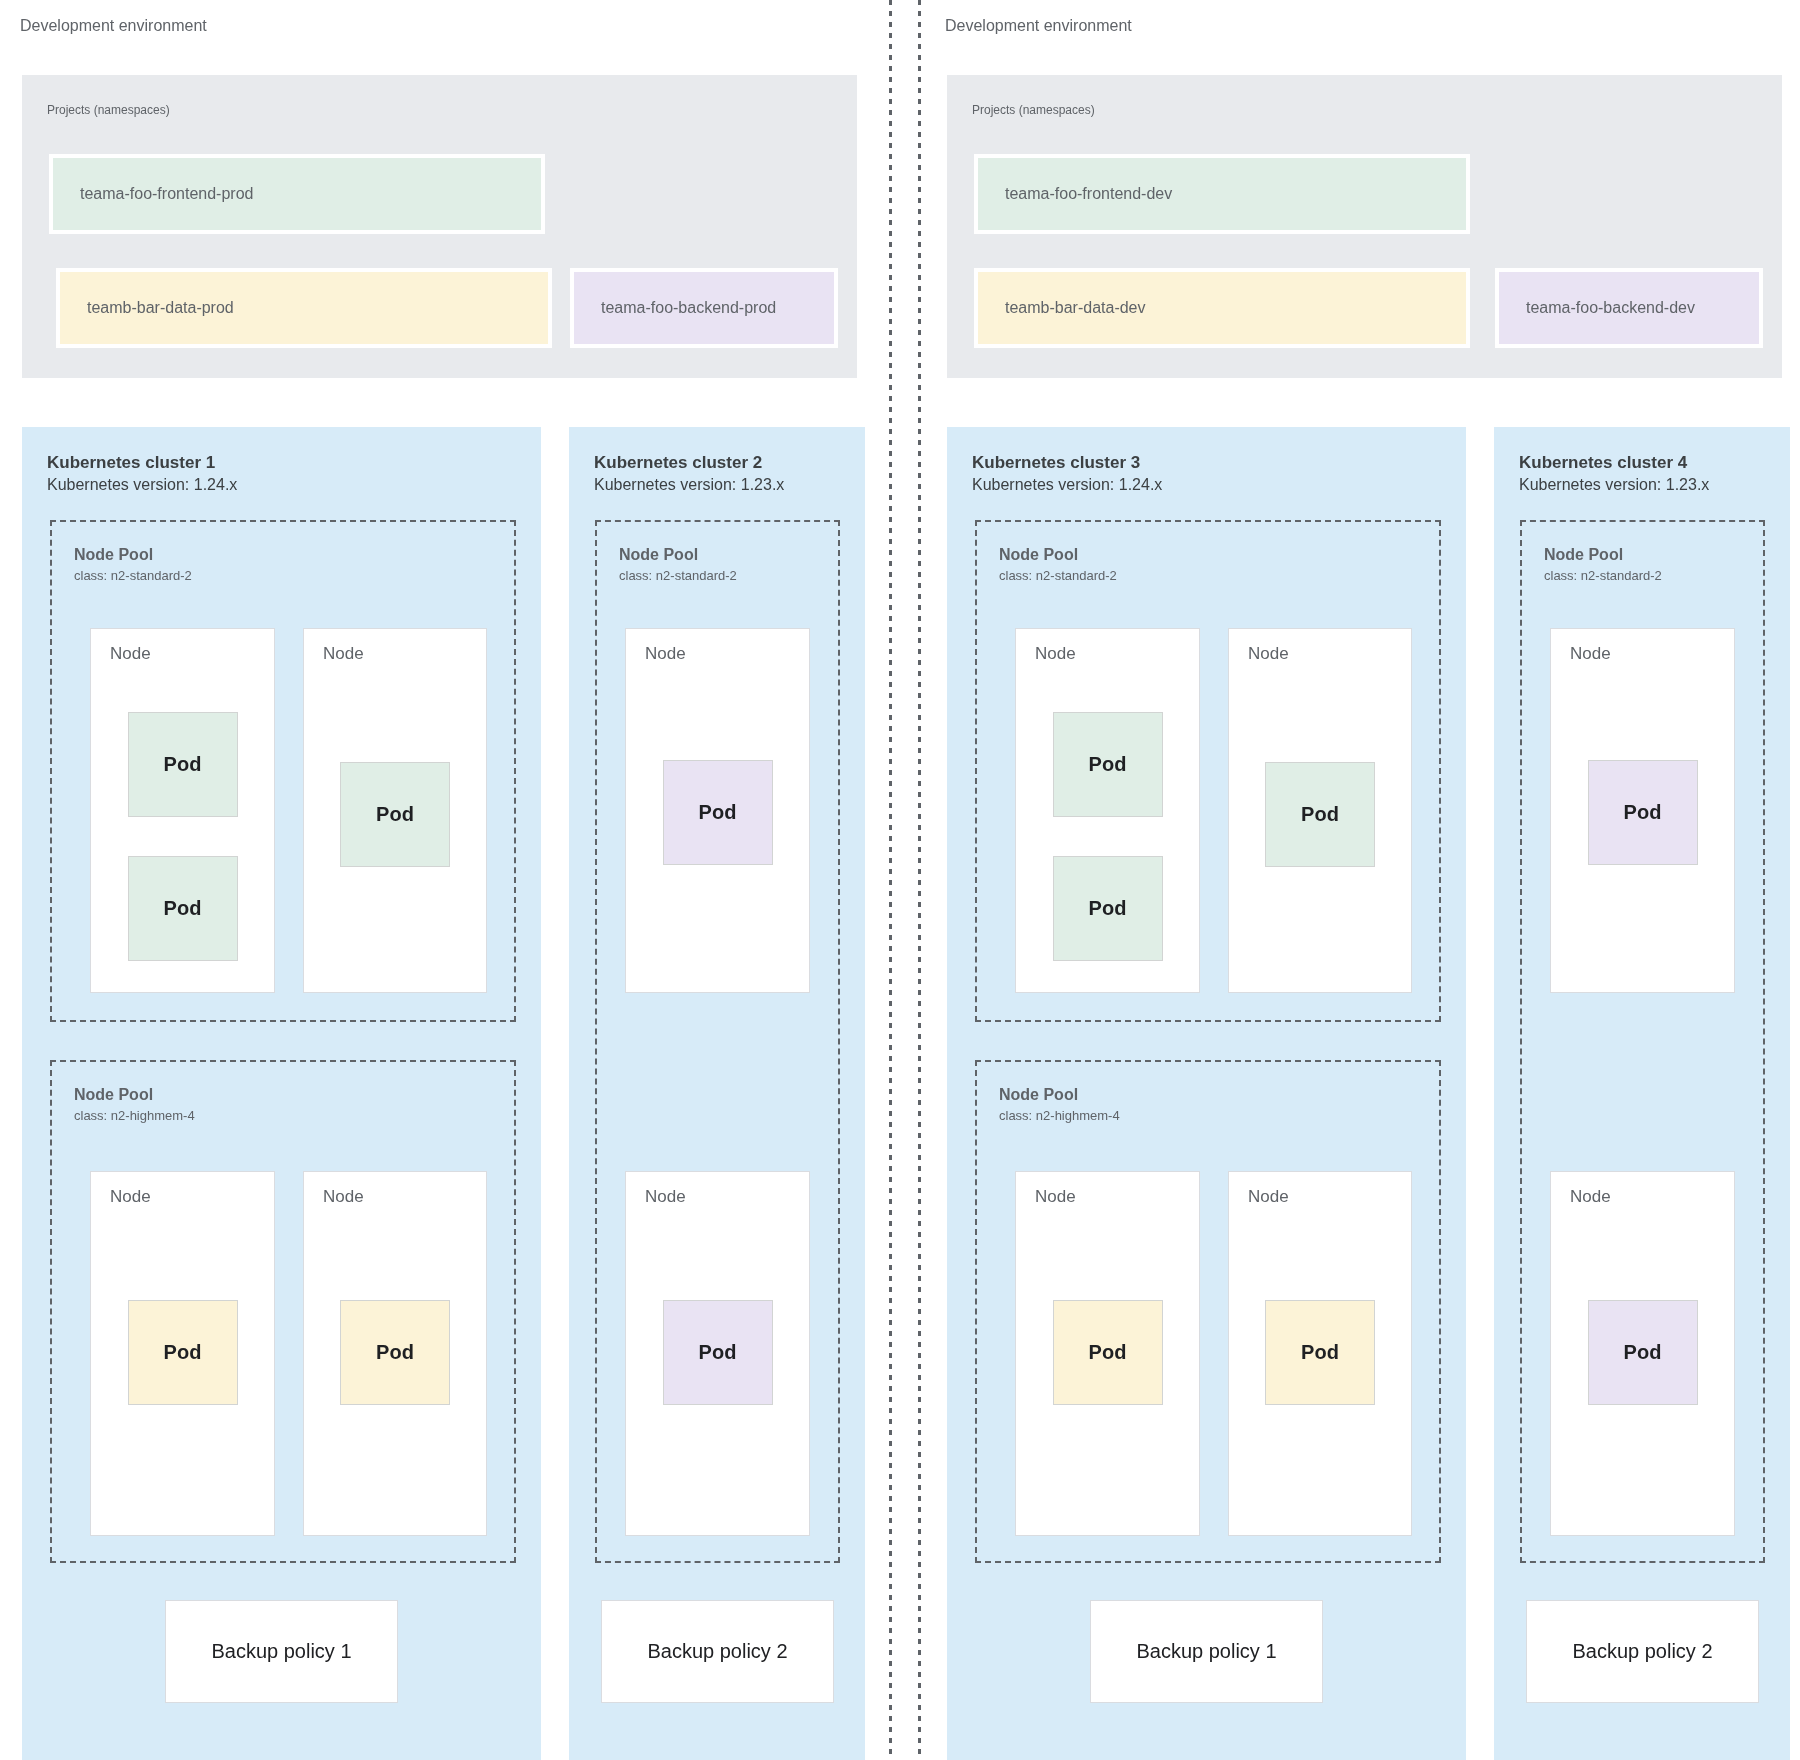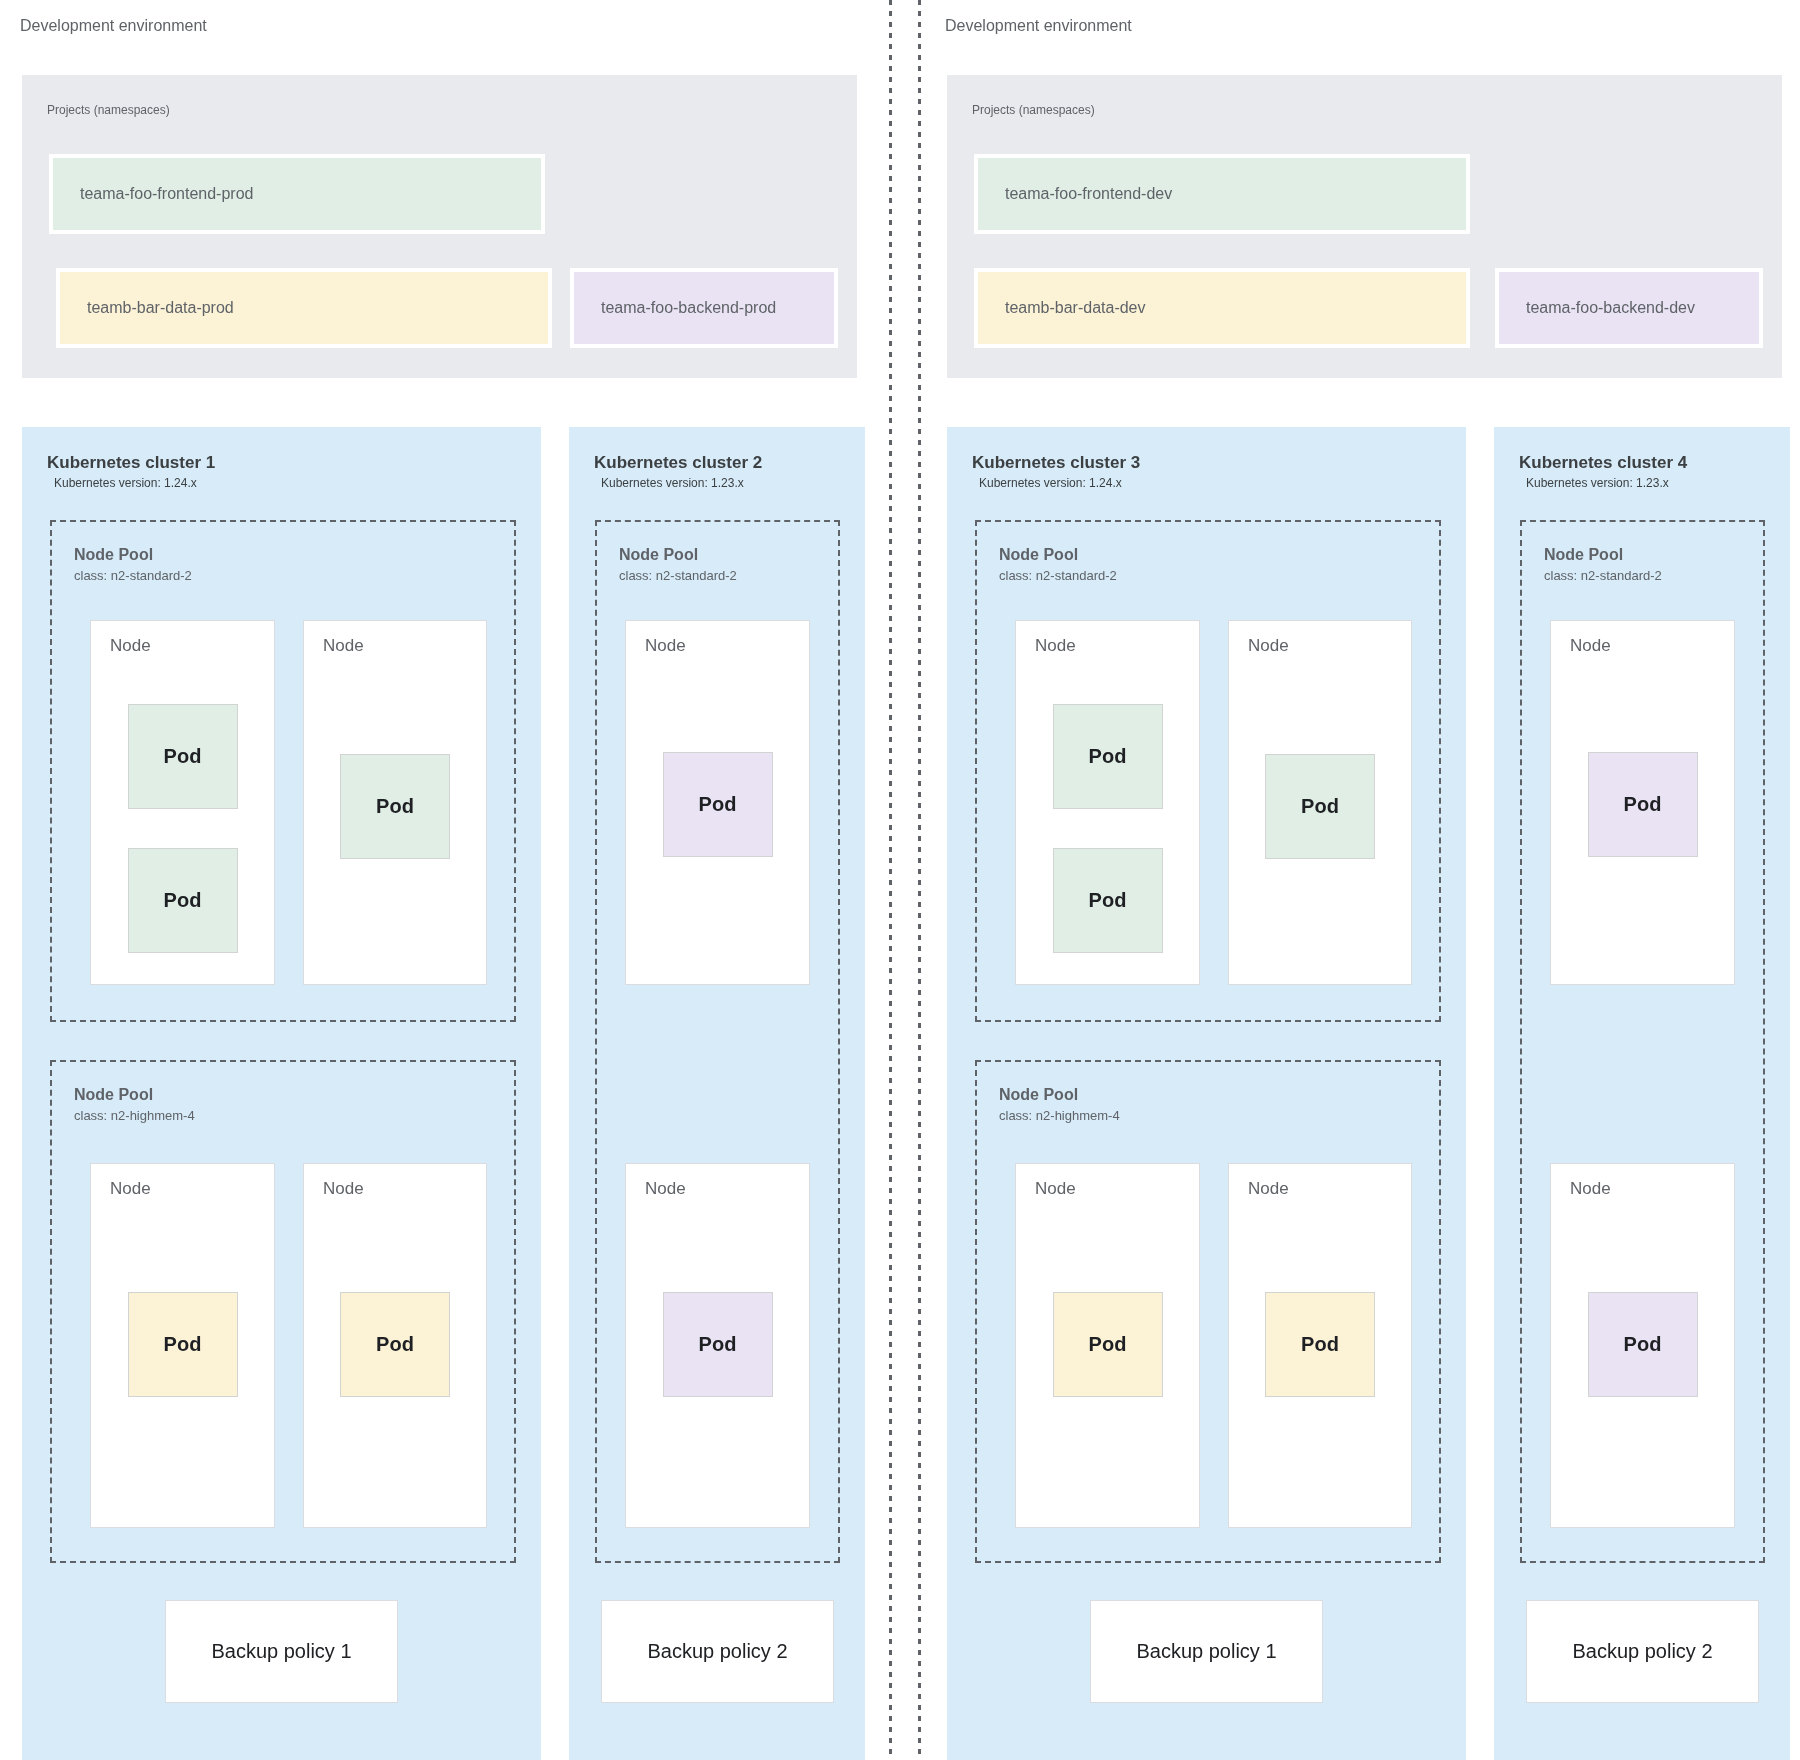--- a/index.html
+++ b/index.html
@@ -15,27 +15,27 @@
     position:absolute;box-sizing:border-box;border:4px solid #ffffff;
     display:flex;align-items:center;font-size:16px;color:#5f6368;
     padding-left:27px;height:80px;
   }
   .fill-green{background:#e0eee6;}
   .fill-yellow{background:#fcf3d7;}
   .fill-purple{background:#e9e3f3;}
   .cluster{background:#d7ebf8;width:519px;height:1497px;}
   .cluster.narrow{width:296px;}
   .cluster-title{position:absolute;left:25px;top:26px;font-size:17px;font-weight:bold;color:#3c4043;white-space:nowrap;}
-  .cluster-sub{position:absolute;left:25px;top:49px;font-size:12px;color:#3c4043;white-space:nowrap;margin-left:7px;}
+  .cluster-sub{position:absolute;left:25px;top:49px;font-size:16px;color:#3c4043;white-space:nowrap;}
   .pool{position:absolute;box-sizing:border-box;border:2px dashed #5f6368;}
   .pool-title{position:absolute;left:22px;top:24px;font-size:16px;font-weight:bold;color:#5f6368;white-space:nowrap;}
   .pool-class{position:absolute;left:22px;top:46px;font-size:13px;color:#5f6368;white-space:nowrap;}
   .node{
     position:absolute;box-sizing:border-box;width:185px;height:365px;
-    background:#ffffff;border:1px solid #dadce0;
+    background:#ffffff;border:1px solid #dadce0;margin-top:8px;
   }
   .node-label{position:absolute;left:19px;top:15px;font-size:17px;color:#5f6368;}
   .pod{
     position:absolute;box-sizing:border-box;left:50%;transform:translateX(-50%);
     width:110px;height:105px;border:1px solid #d2d4d3;
     display:flex;align-items:center;justify-content:center;
     font-size:20px;color:#1f2023;font-weight:bold;
   }
   .backup{
     position:absolute;box-sizing:border-box;width:233px;height:103px;

